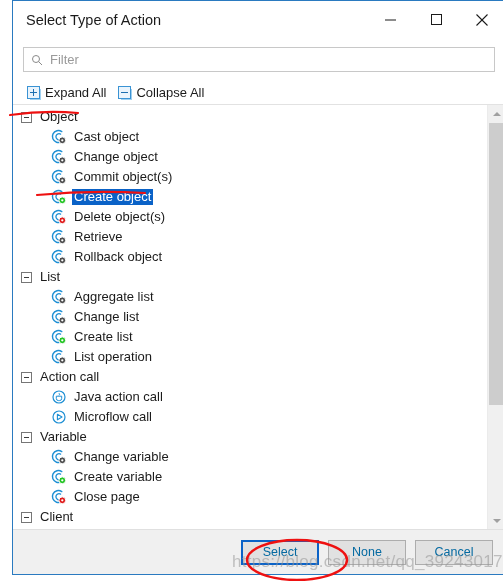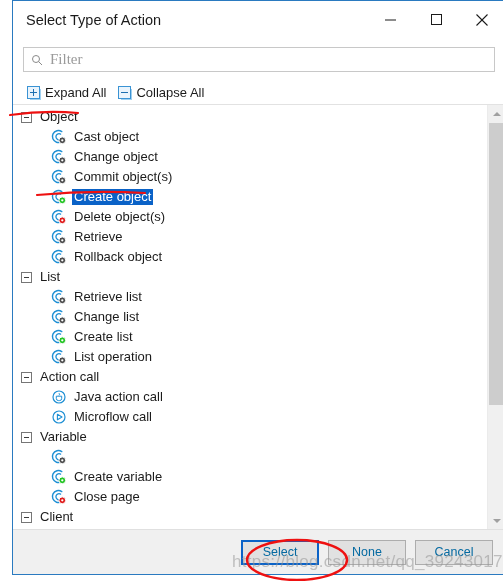--- a/index.html
+++ b/index.html
@@ -97,22 +97,22 @@
     width: 26px;
     display: flex;
     align-items: center;
     justify-content: center;
     flex: 0 0 26px;
   }
   #filter-input {
     border: none;
     outline: none;
     flex: 1 1 auto;
-    font-family: Liberation Serif, serif;
-    font-size: 15px;
+    font-family: Liberation Sans, sans-serif;
+    font-size: 13px;
     color: #222;
     background: transparent;
     padding: 0;
     height: 21px;
   }
   #filter-input::placeholder { color: #9a9a9a; opacity: 1; }
 
   
   #tree-toolbar {
     flex: 0 0 auto;
@@ -439,21 +439,21 @@
           <span class="toggle"></span>
           <span class="nlabel">List</span>
         </div>
         <div class="node leaf">
           <span class="icon-slot"><svg width="16" height="16" viewBox="0 0 16 16">
               <path d="M10.8,2.6 A6,6 0 1 0 13.3,8.6" fill="none" stroke="#1d8fd4" stroke-width="1.4" stroke-linecap="round"></path>
               <path d="M9.6,5.1 A3.1,3.1 0 1 0 11.1,8.3" fill="none" stroke="#1d8fd4" stroke-width="1.3" stroke-linecap="round"></path>
               <circle cx="11.3" cy="11.3" r="3.4" fill="#4d4d4d" stroke="#ffffff" stroke-width="1"></circle>
               <circle cx="11.3" cy="11.3" r="1.15" fill="#ffffff"></circle>
             </svg></span>
-          <span class="nlabel">Retrieve list</span>
+          <span class="nlabel">Aggregate list</span>
         </div>
         <div class="node leaf">
           <span class="icon-slot"><svg width="16" height="16" viewBox="0 0 16 16">
               <path d="M10.8,2.6 A6,6 0 1 0 13.3,8.6" fill="none" stroke="#1d8fd4" stroke-width="1.4" stroke-linecap="round"></path>
               <path d="M9.6,5.1 A3.1,3.1 0 1 0 11.1,8.3" fill="none" stroke="#1d8fd4" stroke-width="1.3" stroke-linecap="round"></path>
               <circle cx="11.3" cy="11.3" r="3.4" fill="#4d4d4d" stroke="#ffffff" stroke-width="1"></circle>
               <circle cx="11.3" cy="11.3" r="1.15" fill="#ffffff"></circle>
             </svg></span>
           <span class="nlabel">Change list</span>
         </div>
@@ -497,20 +497,21 @@
           <span class="toggle"></span>
           <span class="nlabel">Variable</span>
         </div>
         <div class="node leaf">
           <span class="icon-slot"><svg width="16" height="16" viewBox="0 0 16 16">
               <path d="M10.8,2.6 A6,6 0 1 0 13.3,8.6" fill="none" stroke="#1d8fd4" stroke-width="1.4" stroke-linecap="round"></path>
               <path d="M9.6,5.1 A3.1,3.1 0 1 0 11.1,8.3" fill="none" stroke="#1d8fd4" stroke-width="1.3" stroke-linecap="round"></path>
               <circle cx="11.3" cy="11.3" r="3.4" fill="#4d4d4d" stroke="#ffffff" stroke-width="1"></circle>
               <circle cx="11.3" cy="11.3" r="1.15" fill="#ffffff"></circle>
             </svg></span>
+          <span class="nlabel">Change variable</span>
         </div>
         <div class="node leaf">
           <span class="icon-slot"><svg width="16" height="16" viewBox="0 0 16 16">
               <path d="M10.8,2.6 A6,6 0 1 0 13.3,8.6" fill="none" stroke="#1d8fd4" stroke-width="1.4" stroke-linecap="round"></path>
               <path d="M9.6,5.1 A3.1,3.1 0 1 0 11.1,8.3" fill="none" stroke="#1d8fd4" stroke-width="1.3" stroke-linecap="round"></path>
               <circle cx="11.3" cy="11.3" r="3.4" fill="#23c423" stroke="#ffffff" stroke-width="1"></circle>
               <circle cx="11.3" cy="11.3" r="1.15" fill="#ffffff"></circle>
             </svg></span>
           <span class="nlabel">Create variable</span>
         </div>

